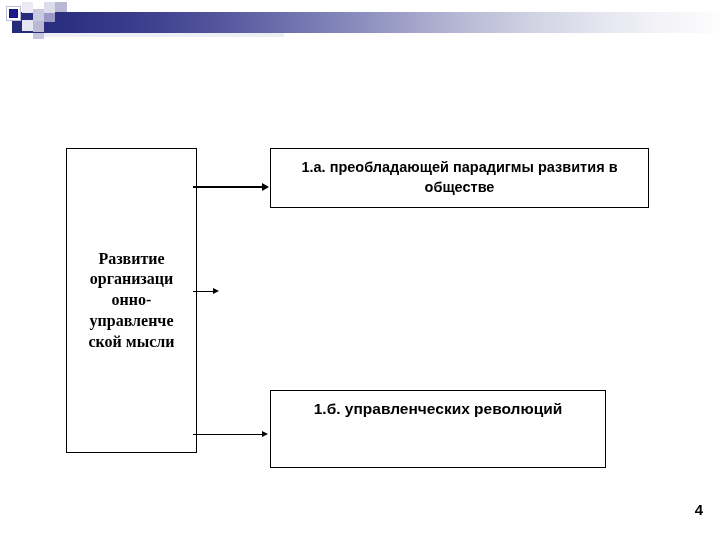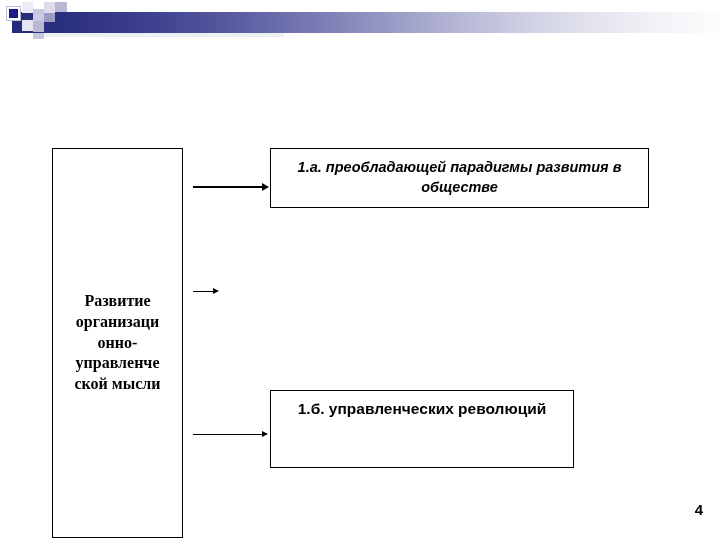--- a/index.html
+++ b/index.html
@@ -110,24 +110,24 @@
 
   .node {
     position: absolute;
     box-sizing: border-box;
     border: 1px solid #000000;
     background: #ffffff;
     color: #000000;
   }
 
   .node-left {
-    left: 52px;
+    left: 66px;
     top: 148px;
     width: 131px;
-    height: 390px;
+    height: 305px;
     display: flex;
     align-items: center;
     justify-content: center;
     font-family: "Liberation Serif", serif;
     font-size: 16px;
     font-weight: bold;
     line-height: 1.30;
     text-align: center;
     padding: 0 4px;
   }
@@ -140,21 +140,20 @@
     height: 60px;
     display: flex;
     align-items: center;
     justify-content: flex-end;
     font-family: "Liberation Sans", sans-serif;
     font-size: 14.5px;
     font-weight: bold;
     line-height: 1.35;
     text-align: center;
     padding: 0 10px;
-    font-style: italic;
   }
 
   .node-r2 {
     left: 222px;
     top: 250px;
     width: 428px;
     height: 78px;
     display: flex;
     align-items: center;
     justify-content: center;
@@ -162,21 +161,21 @@
     font-size: 16.5px;
     font-weight: bold;
     line-height: 1.35;
     text-align: center;
     padding: 0 10px;
   }
 
   .node-r3 {
     left: 270px;
     top: 390px;
-    width: 304px;
+    width: 336px;
     height: 78px;
     display: flex;
     align-items: flex-start;
     justify-content: center;
     font-family: "Liberation Sans", sans-serif;
     font-size: 15.5px;
     font-weight: bold;
     line-height: 1.35;
     text-align: center;
     padding: 8px 10px 0 10px;

